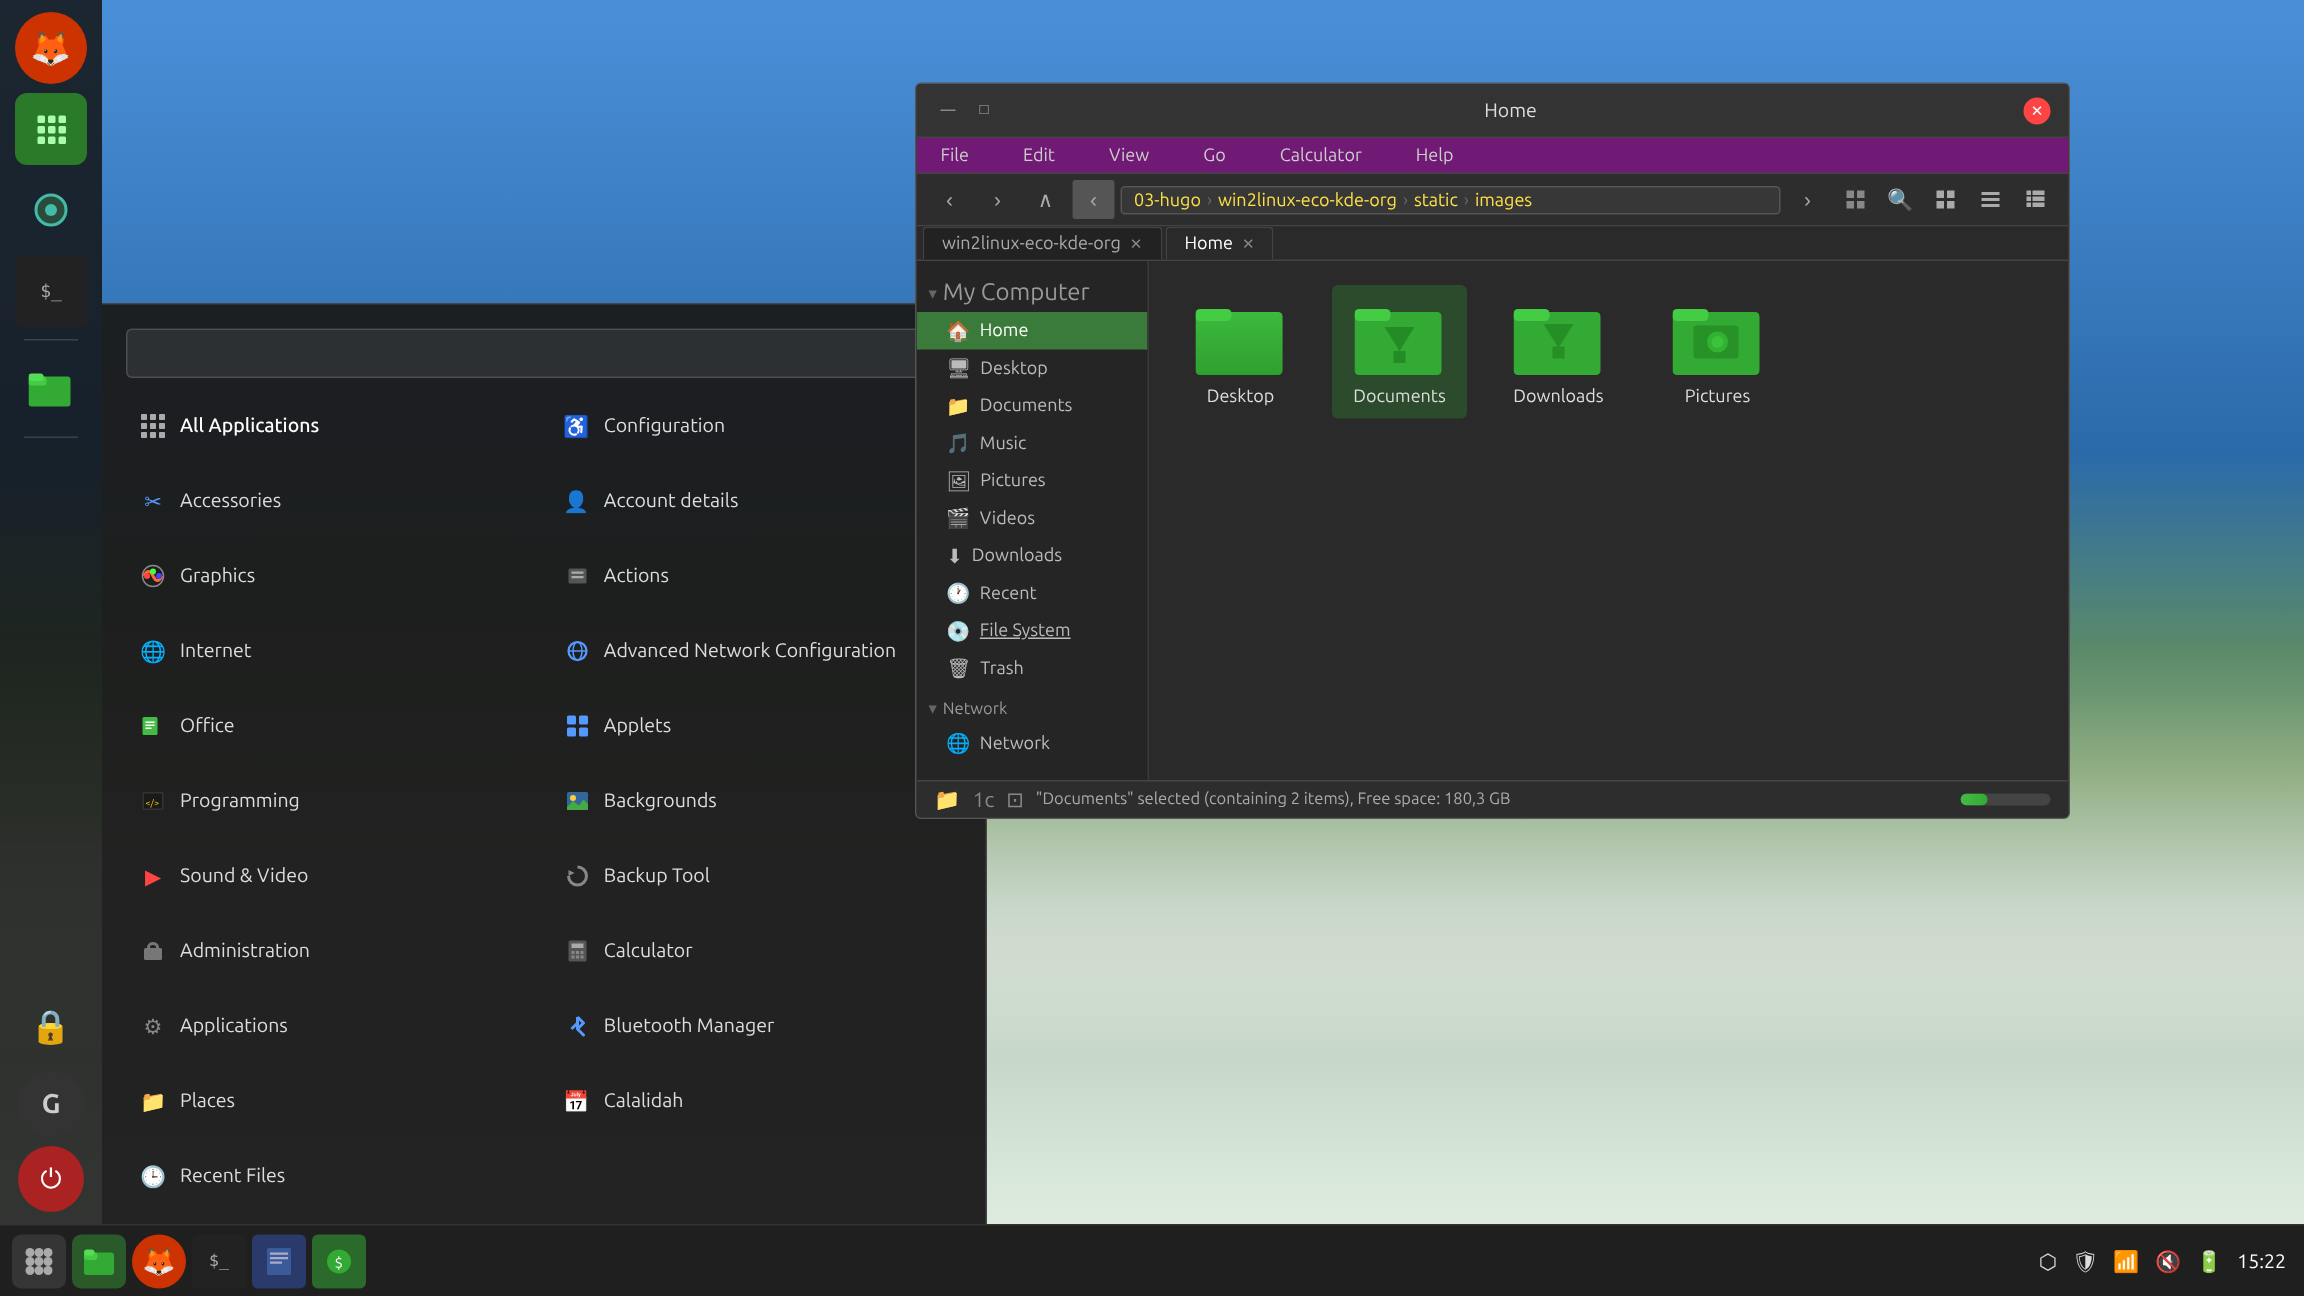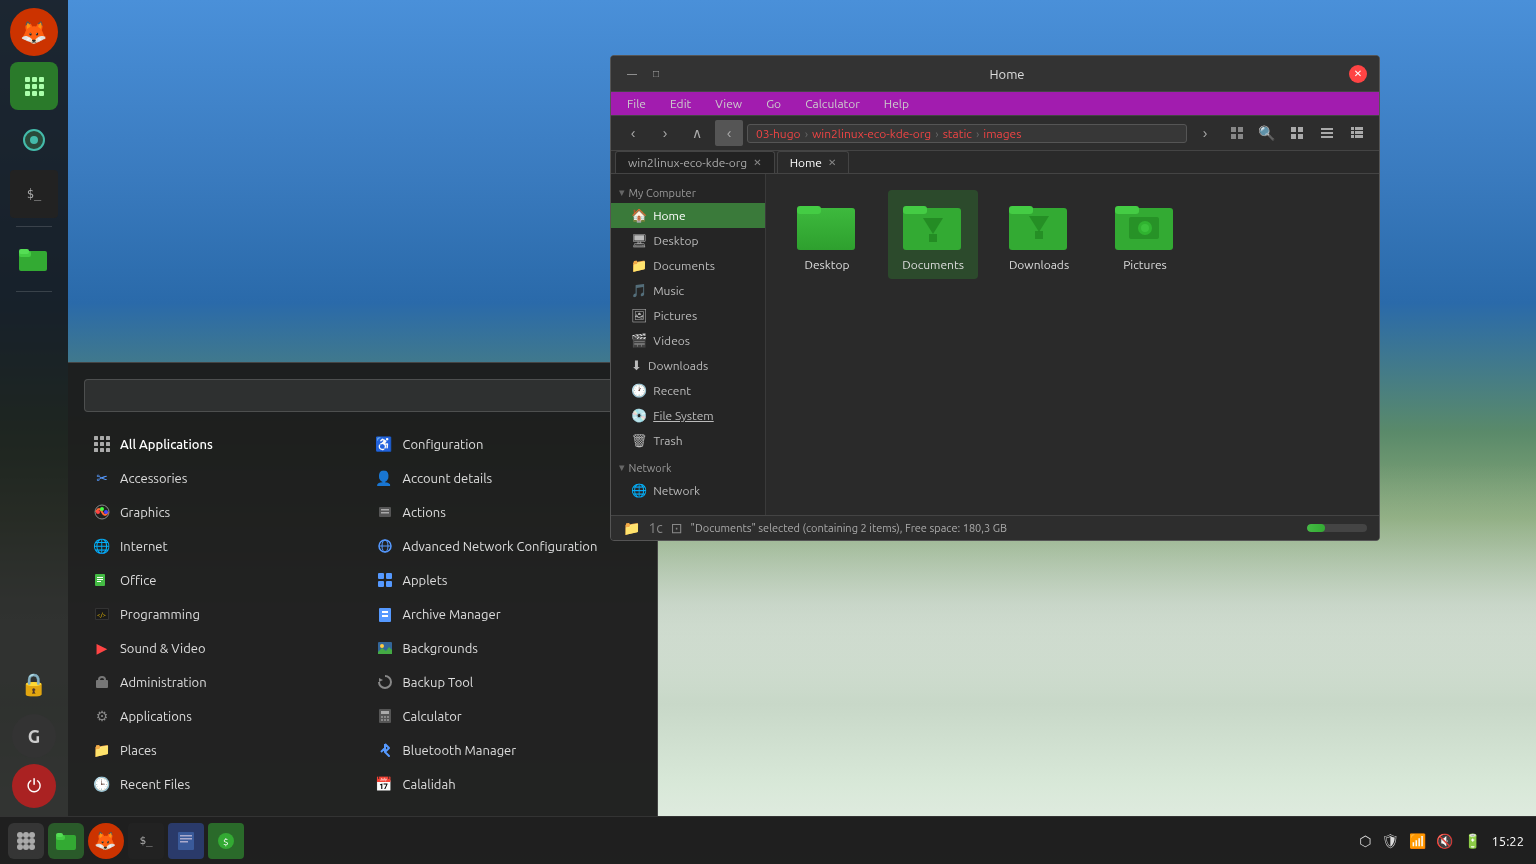--- a/index.html
+++ b/index.html
@@ -163,21 +163,21 @@
       font-size: 16px;
     }
     .menu-columns {
       display: flex;
       gap: 8px;
     }
     .menu-col {
       flex: 1;
       display: flex;
       flex-direction: column;
-      gap: 2px;
+      gap: 18px;
     }
     .menu-item {
       display: flex;
       align-items: center;
       gap: 8px;
       padding: 6px 8px;
       border-radius: 4px;
       cursor: pointer;
       color: #ddd;
       font-size: 13px;
@@ -248,23 +248,23 @@
       justify-content: center;
       font-size: 10px;
     }
     .fm-btn.minimize { background: transparent; color: #aaa; }
     .fm-btn.maximize { background: transparent; color: #aaa; }
     .fm-btn.close { background: #ff4444; color: #fff; }
     .fm-menubar {
       display: flex;
       align-items: center;
       padding: 2px 8px;
-      background: #a21caf;
+      background: #701a75;
       border-bottom: 1px solid #444;
-      gap: 8px;
+      gap: 20px;
     }
     .fm-menu-item {
       padding: 3px 8px;
       color: #ccc;
       font-size: 12px;
       cursor: pointer;
       border-radius: 3px;
     }
     .fm-toolbar {
       display: flex;
@@ -291,21 +291,21 @@
       display: flex;
       align-items: center;
       background: rgba(255,255,255,0.05);
       border: 1px solid #555;
       border-radius: 3px;
       padding: 2px 8px;
       flex: 1;
       gap: 4px;
     }
     .fm-breadcrumb-item {
-      color: #ef4444;
+      color: #fde047;
       font-size: 12px;
       cursor: pointer;
     }
     .fm-breadcrumb-sep {
       color: #666;
       font-size: 12px;
     }
     .fm-view-btns {
       display: flex;
       gap: 2px;
@@ -629,30 +629,20 @@
       <div class="menu-item">
         <div class="menu-item-icon icon-lightblue">
           <svg width="16" height="16" viewBox="0 0 16 16">
               <rect x="1" y="1" width="6" height="6" rx="1" fill="#5599ff"></rect>
               <rect x="9" y="1" width="6" height="6" rx="1" fill="#5599ff"></rect>
               <rect x="1" y="9" width="6" height="6" rx="1" fill="#5599ff"></rect>
               <rect x="9" y="9" width="6" height="6" rx="1" fill="#5599ff"></rect>
             </svg>
         </div>
         <span>Applets</span>
-      </div>
-      <div class="menu-item">
-        <div class="menu-item-icon icon-lightblue">
-          <svg width="16" height="16" viewBox="0 0 16 16">
-              <rect x="2" y="2" width="12" height="14" rx="1" fill="#5599ff"></rect>
-              <rect x="5" y="5" width="6" height="2" fill="#fff"></rect>
-              <rect x="5" y="9" width="6" height="2" fill="#fff"></rect>
-            </svg>
-        </div>
-        <span>Archive Manager</span>
       </div>
       <div class="menu-item">
         <div class="menu-item-icon icon-lightblue">
           <svg width="16" height="16" viewBox="0 0 16 16">
               <rect x="1" y="2" width="14" height="12" rx="1" fill="#336699"></rect>
               <circle cx="5" cy="6" r="2" fill="#ffcc44"></circle>
               <path d="M1 12 L5 8 L9 11 L12 7 L15 10 L15 14 L1 14Z" fill="#44aa44"></path>
             </svg>
         </div>
         <span>Backgrounds</span>
@@ -782,21 +772,21 @@
       <span class="fm-tab-close">✕</span>
     </div>
   </div>
 
   <div class="fm-body">
 
     <div class="fm-sidebar">
       <div class="fm-sidebar-section">
         <div class="fm-sidebar-header">
           <span style="color:#666;">▾</span>
-          <span style="color:#999;font-size:11px;">My Computer</span>
+          <span style="color:#999;font-size:16px;">My Computer</span>
         </div>
         <div class="fm-sidebar-item active">
           <span class="fm-sidebar-icon">🏠</span>
           <span>Home</span>
         </div>
         <div class="fm-sidebar-item">
           <span class="fm-sidebar-icon">🖥</span>
           <span>Desktop</span>
         </div>
         <div class="fm-sidebar-item">

